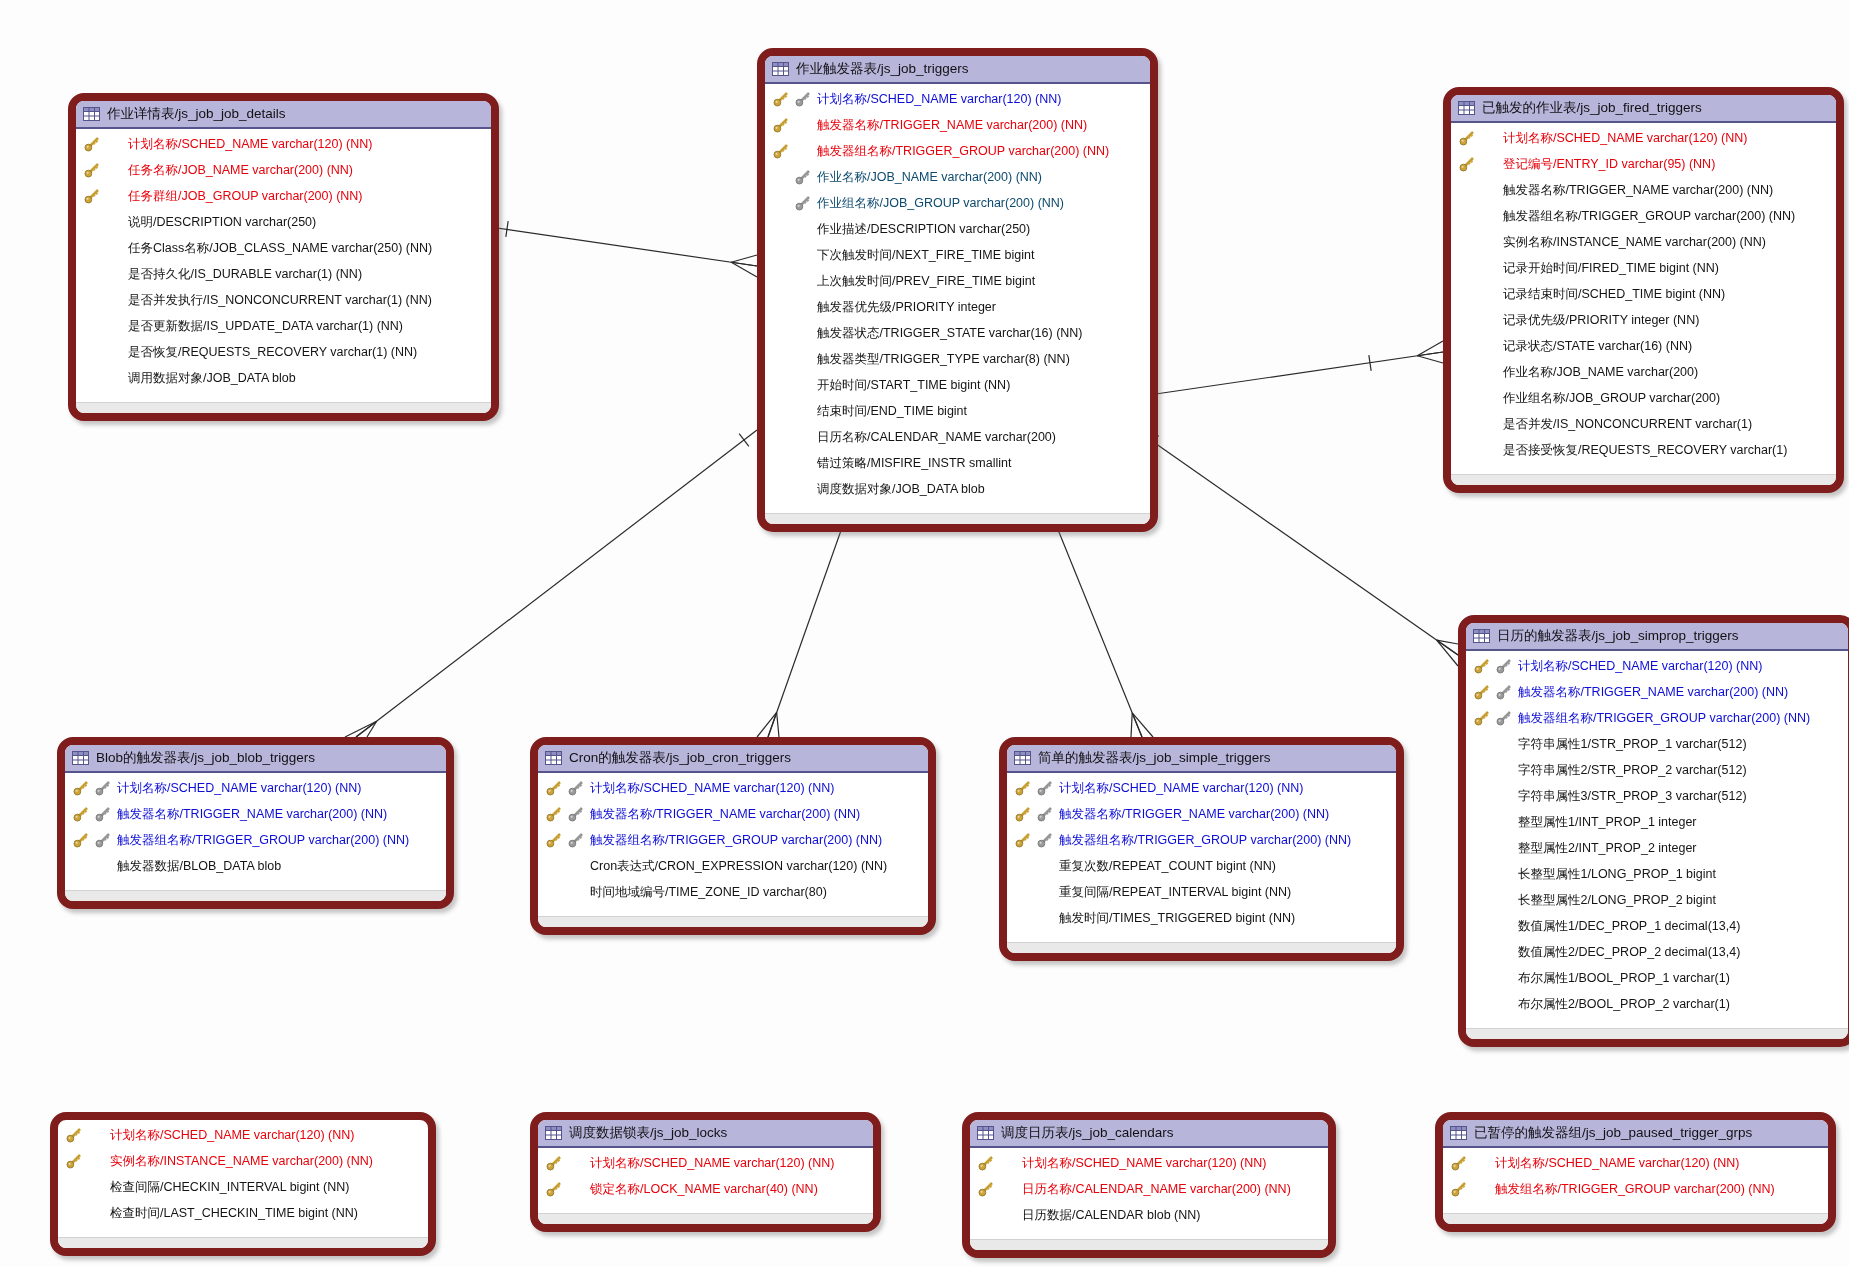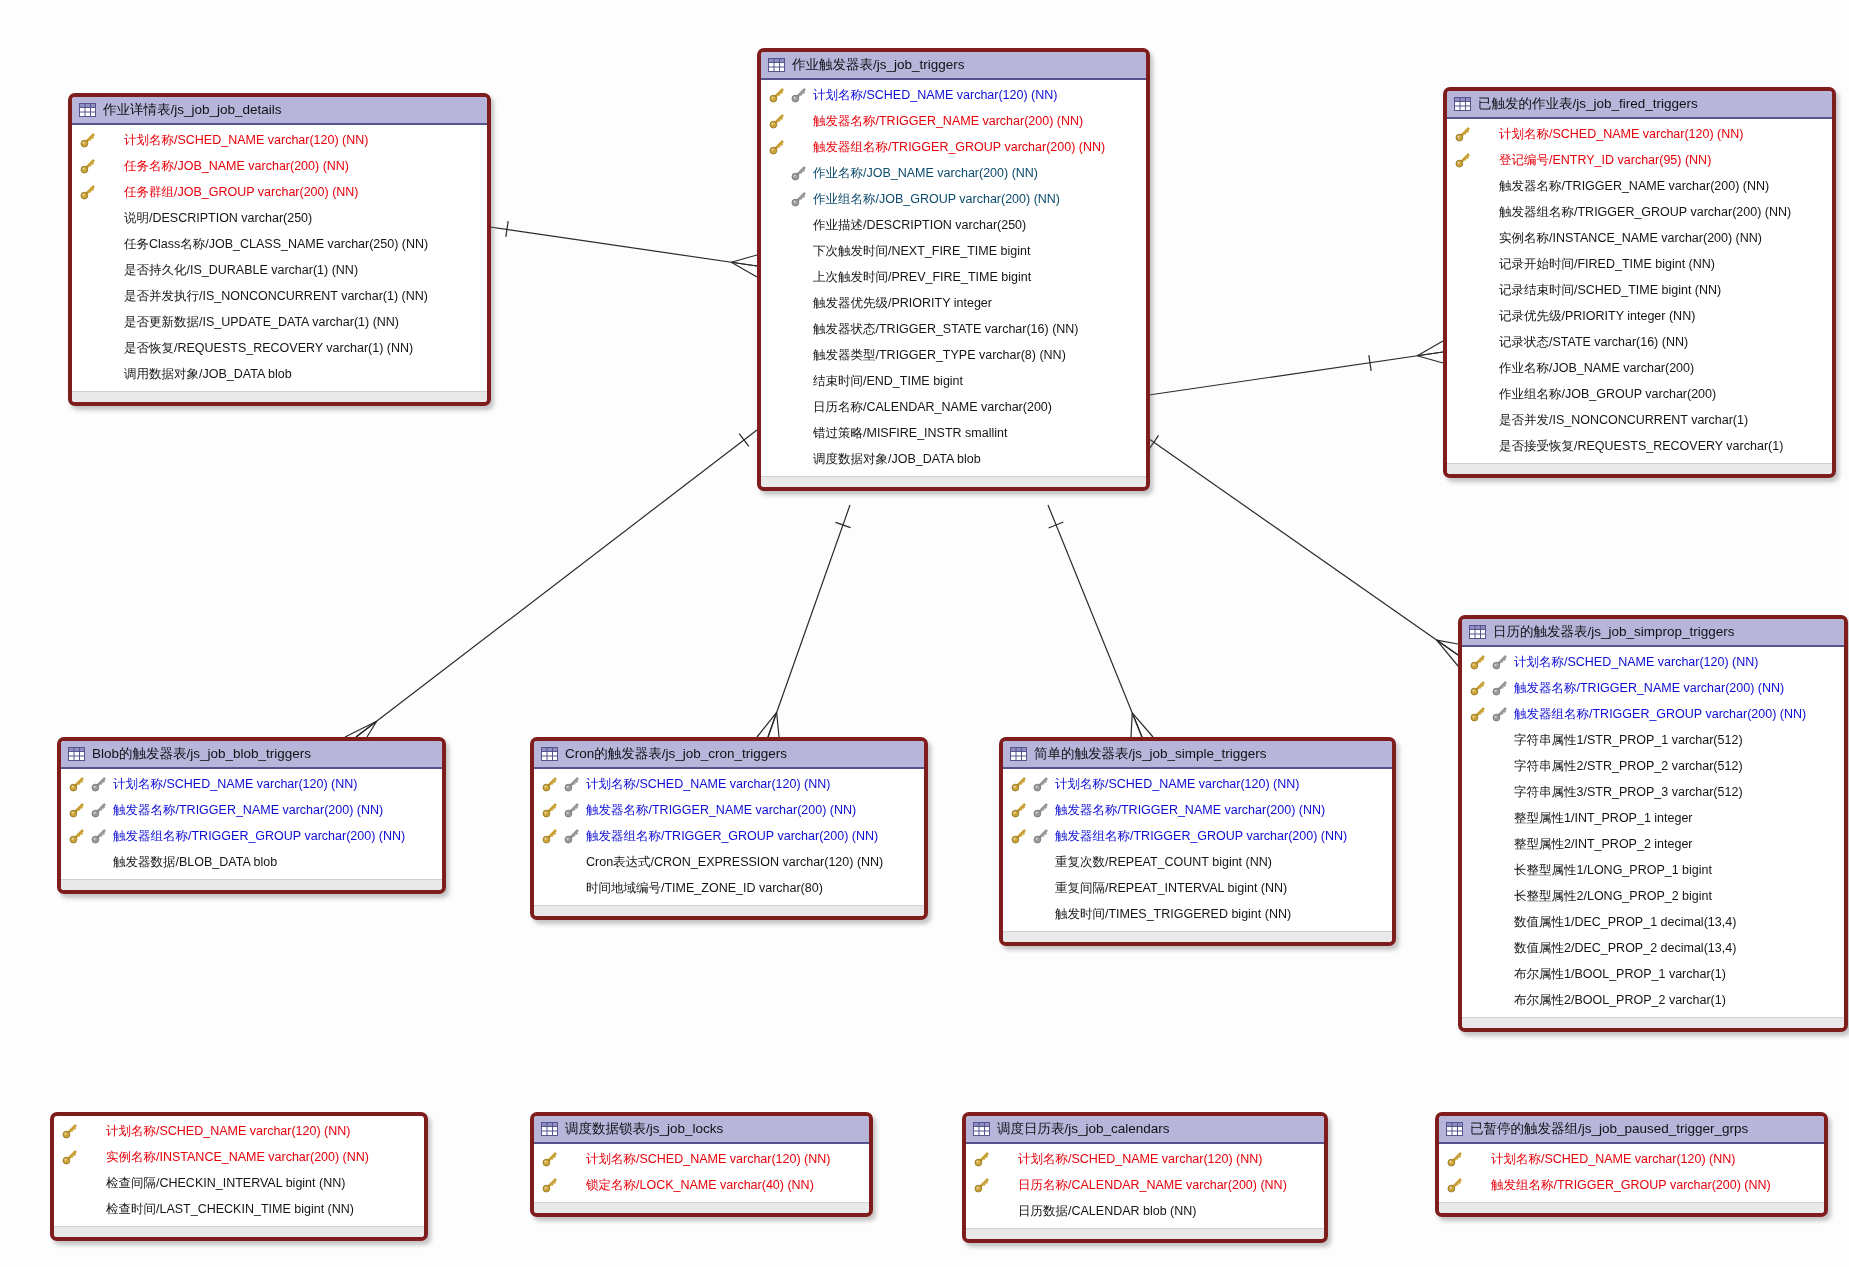--- a/index.html
+++ b/index.html
@@ -1,31 +1,31 @@
 <!DOCTYPE html>
 <html><head>
 <meta charset="utf-8">
 <style>
   html,body{margin:0;padding:0;background:#ffffff;}
   body{font-family:"Liberation Sans","DejaVu Sans",sans-serif;}
   #diagram{position:relative;width:1849px;height:1267px;background:#fdfdfd;overflow:hidden;}
   #relations{position:absolute;left:0;top:0;z-index:1;}
   .etable{
     position:absolute;z-index:2;background:#ffffff;
-    border:4px solid #7f1d1d;border-radius:7px;
+    border:8px solid #7f1d1d;border-radius:16px;
     box-shadow:3px 4px 4px rgba(110,110,110,0.40);
     overflow:hidden;
   }
   .t-header{
     height:26px;background:#b7b6da;border-bottom:2px solid #55548d;
     display:flex;align-items:center;padding-left:7px;
   }
   .t-icon{width:17px;height:14px;margin-right:7px;flex:0 0 auto;display:inline-block;}
   .t-title{font-size:13.5px;color:#101015;white-space:nowrap;}
-  .t-body{padding:2px 0 4px 0;}
+  .t-body{padding:2px 0 11px 0;}
   .t-row{position:relative;height:26px;line-height:26px;white-space:nowrap;}
   .f-text{position:absolute;left:52px;top:0;font-size:12.5px;}
   .key{position:absolute;top:4px;width:18px;height:18px;}
   .key.k1{left:7px;}
   .key.k2{left:29px;}
   .c-red{color:#e8000a;}
   .c-blue{color:#0d0dd6;}
   .c-green{color:#0c4a6e;}
   .c-black{color:#141414;}
   .t-footer{height:10px;background:#e9e9e9;border-top:1px solid #d2d2d2;}
@@ -222,20 +222,23 @@
         <div class="t-row">
           <span class="f-text c-black">触发器优先级/PRIORITY integer</span>
         </div>
         <div class="t-row">
           <span class="f-text c-black">触发器状态/TRIGGER_STATE varchar(16) (NN)</span>
         </div>
         <div class="t-row">
           <span class="f-text c-black">触发器类型/TRIGGER_TYPE varchar(8) (NN)</span>
         </div>
         <div class="t-row">
+          <span class="f-text c-black">开始时间/START_TIME bigint (NN)</span>
+        </div>
+        <div class="t-row">
           <span class="f-text c-black">结束时间/END_TIME bigint</span>
         </div>
         <div class="t-row">
           <span class="f-text c-black">日历名称/CALENDAR_NAME varchar(200)</span>
         </div>
         <div class="t-row">
           <span class="f-text c-black">错过策略/MISFIRE_INSTR smallint</span>
         </div>
         <div class="t-row">
           <span class="f-text c-black">调度数据对象/JOB_DATA blob</span>

